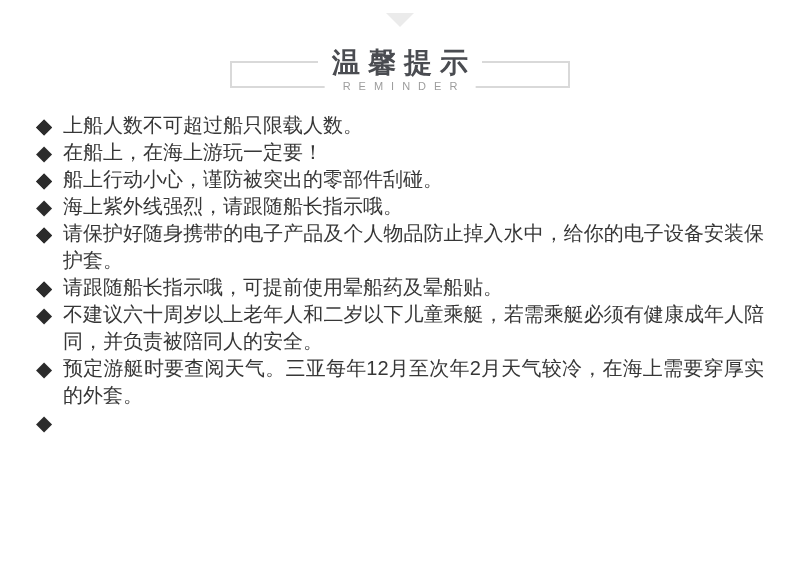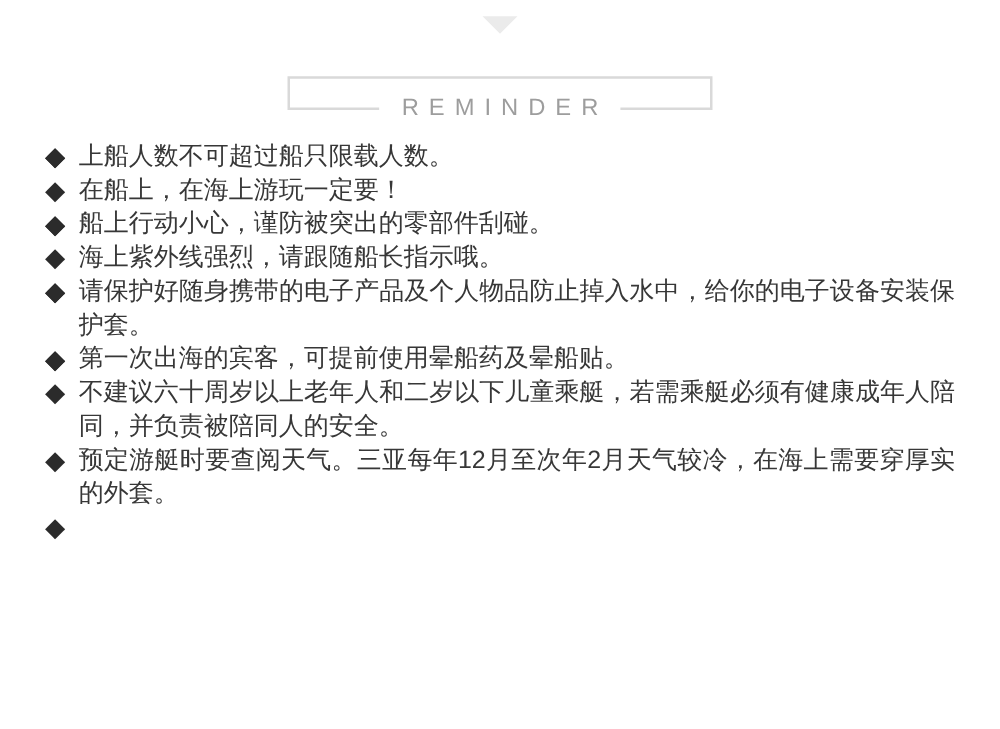--- a/index.html
+++ b/index.html
@@ -49,21 +49,21 @@
     line-height: 34px;
   }
   .subtitle {
     position: absolute;
     bottom: -8px;
     left: 50%;
     transform: translateX(-50%);
     background: #ffffff;
     padding: 0 10px 0 18px;
     white-space: nowrap;
-    font-size: 19px;
+    font-size: 11px;
     color: #9d9d9d;
     letter-spacing: 8px;
     line-height: 15px;
   }
   
   .list {
     margin-top: 24px;
     padding: 0 36px 0 36px;
   }
   .item {
@@ -84,31 +84,32 @@
     color: #2b2b2b;
   }
 </style>
 </head>
 <body>
 
 <div class="page">
   <div class="header">
     <div class="triangle"></div>
     <div class="title-box">
+      <span class="title">温馨提示</span>
       <span class="subtitle">REMINDER</span>
     </div>
   </div>
   <div class="list" id="reminder-list">
       <div class="item"><span class="diamond">◆</span></div>
       <div class="item"><span class="diamond">◆</span><span class="item-text">上船人数不可超过船只限载人数。</span></div>
       <div class="item"><span class="diamond">◆</span><span class="item-text">在船上，在海上游玩一定要！</span></div>
       <div class="item"><span class="diamond">◆</span></div>
       <div class="item"><span class="diamond">◆</span><span class="item-text">船上行动小心，谨防被突出的零部件刮碰。</span></div>
       <div class="item"><span class="diamond">◆</span><span class="item-text">海上紫外线强烈，请跟随船长指示哦。</span></div>
       <div class="item"><span class="diamond">◆</span></div>
       <div class="item"><span class="diamond">◆</span><span class="item-text">请保护好随身携带的电子产品及个人物品防止掉入水中，给你的电子设备安装保护套。</span></div>
       <div class="item"><span class="diamond">◆</span></div>
-      <div class="item"><span class="diamond">◆</span><span class="item-text">第一次出海的宾客，可提前使用晕船药及晕船贴。</span></div>
+      <div class="item"><span class="diamond">◆</span><span class="item-text">请跟随船长指示哦，可提前使用晕船药及晕船贴。</span></div>
       <div class="item"><span class="diamond">◆</span><span class="item-text">不建议六十周岁以上老年人和二岁以下儿童乘艇，若需乘艇必须有健康成年人陪同，并负责被陪同人的安全。</span></div>
       <div class="item"><span class="diamond">◆</span><span class="item-text">预定游艇时要查阅天气。三亚每年12月至次年2月天气较冷，在海上需要穿厚实的外套。</span></div>
       <div class="item"><span class="diamond">◆</span></div>
     </div>
 </div>
 
 </body></html>

